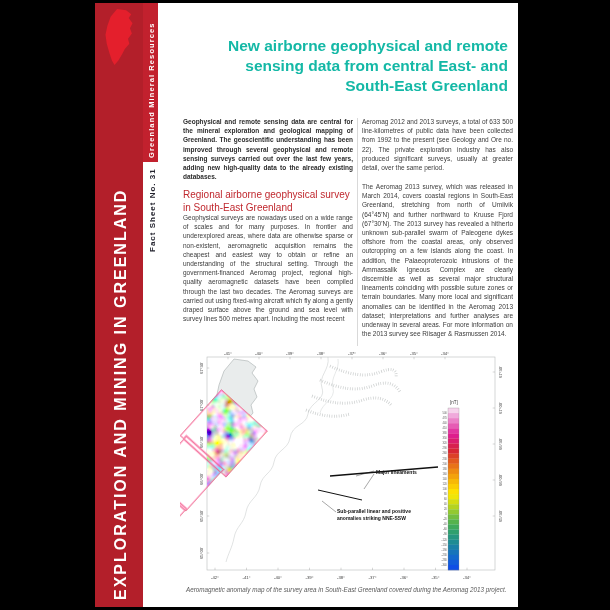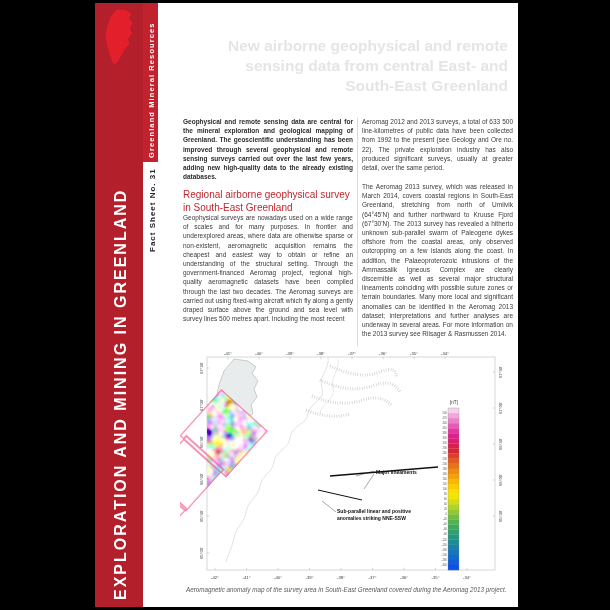--- a/index.html
+++ b/index.html
@@ -10,21 +10,21 @@
   #sidebar-main{left:95px;top:3px;width:48px;height:604px;background:#b31f2a;}
   #sidebar-strip{left:143px;top:3px;width:15px;height:159px;background:#c2212e;}
   .vtext{position:absolute;transform-origin:0 0;transform:rotate(-90deg);white-space:nowrap;}
   #sidebar-title{left:112px;top:600px;width:432px;font-size:16px;font-weight:bold;
        letter-spacing:2px;color:#ffffff;}
   #strip-title{left:146.5px;top:158px;width:150px;font-size:7.5px;font-weight:bold;
        letter-spacing:1.1px;color:#ffffff;}
   #fact-sheet{left:148px;top:252px;width:88px;font-size:8px;font-weight:bold;
        letter-spacing:1px;color:#23232e;}
   #page-title{left:205px;top:36px;width:303px;text-align:right;font-size:15.5px;
-       font-weight:bold;line-height:1.3;color:#e5e5e5;white-space:pre-line;}
+       font-weight:bold;line-height:1.3;color:#14b8a6;white-space:pre-line;}
   .para{font-size:6.5px;line-height:9.2px;color:#3b3b3b;text-align:justify;}
   .bold-intro{font-weight:bold;color:#2c2c2c;}
   #col-left-intro{left:183px;top:117px;width:170px;}
   #section-heading{left:183px;top:189px;width:170px;font-size:10px;font-weight:normal;
        line-height:1.25;color:#c0282e;white-space:pre-line;}
   #col-left-para{left:183px;top:213px;width:170px;}
   #col-right-para1{left:362px;top:117px;width:151px;}
   #col-right-para2{left:362px;top:182px;width:151px;}
   #col-rule{left:357px;top:118px;width:1px;height:228px;background:#d9d9d9;}
   #figure-svg{left:180px;top:350px;}

